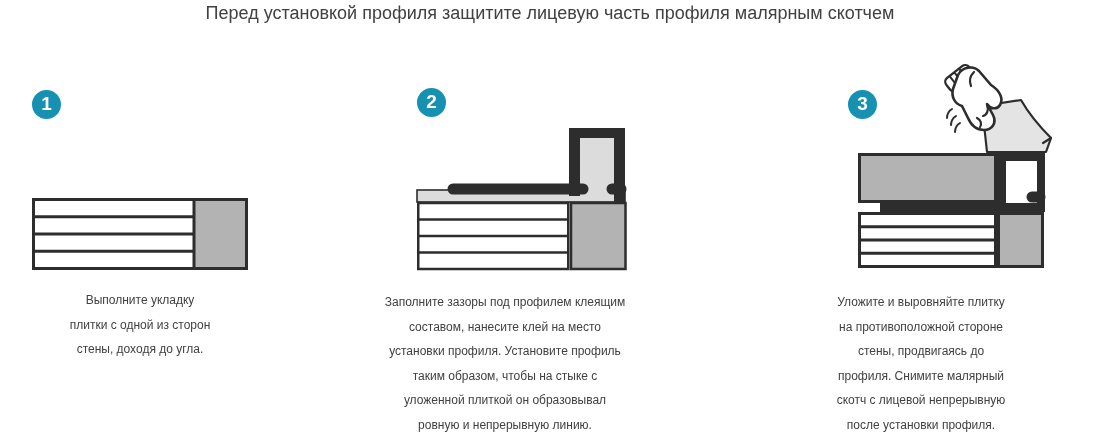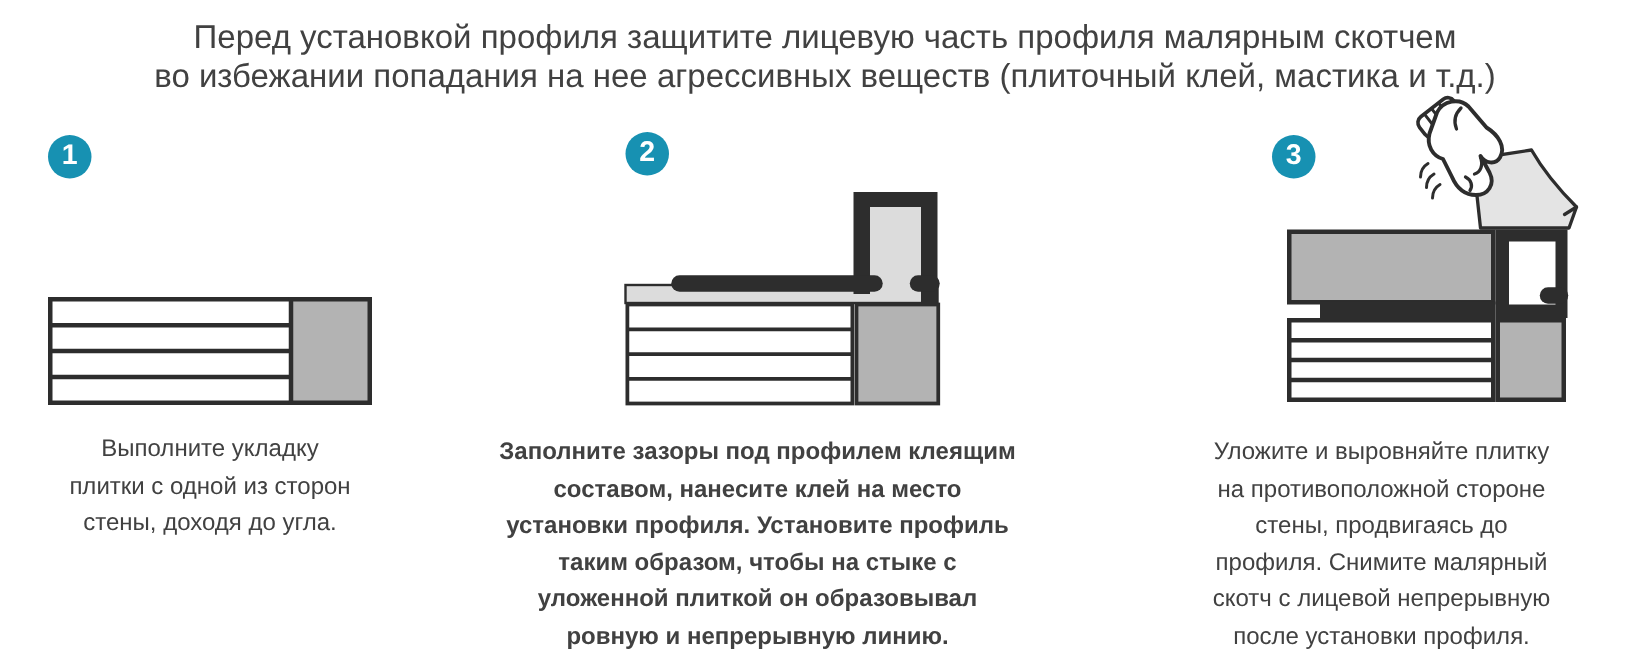--- a/index.html
+++ b/index.html
@@ -3,55 +3,54 @@
 <meta charset="utf-8">
 <style>
   html,body{margin:0;padding:0;background:#fff;}
   .canvas{
     position:relative;width:1100px;height:441px;overflow:hidden;
     background:var(--background,#fff);
     font-family:"Liberation Sans","DejaVu Sans",sans-serif;
     color:var(--text-gray,#414141);
   }
   .header{
-    position:absolute;top:12px;left:0;width:100%;
-    text-align:center;font-size:22px;line-height:26px;
+    position:absolute;top:0;left:0;width:100%;
+    text-align:center;font-size:18px;line-height:26px;
     color:var(--text-gray,#414141);
   }
   .badge{
     position:absolute;width:29px;height:29px;border-radius:50%;
     background:var(--badge-teal,#1791b2);color:var(--badge-text,#fff);
     font-size:19px;font-weight:700;
     display:flex;align-items:center;justify-content:center;
   }
   .badge span{transform:translateY(-1px);}
   .caption{
     position:absolute;text-align:center;
-    font-size:16px;line-height:24.5px;white-space:pre-line;
+    font-size:12px;line-height:24.5px;white-space:pre-line;
     color:var(--text-gray,#414141);
   }
   .diagram{position:absolute;}
   
   .f-dark{fill:var(--outline-dark,#2d2d2d);}
   .f-white{fill:var(--tile-white,#fff);}
   .f-gray{fill:var(--block-gray,#b5b5b5);}
   .f-light{fill:var(--profile-light-gray,#dcdcdc);}
   .f-tape{fill:var(--tape-gray,#e4e4e4);}
   .f-none{fill:none;}
   .s-dark{stroke:var(--outline-dark,#2d2d2d);}
   .rc{stroke-linecap:round;stroke-linejoin:round;}
 </style>
 </head>
 <body>
 
 <div class="canvas">
 
   <div class="header">
     <div>Перед установкой профиля защитите лицевую часть профиля малярным скотчем</div>
-    <div>во избежании попадания на нее агрессивных веществ (плиточный клей, мастика и т.д.)</div>
   </div>
 
   <div class="badge" style="left:32px;top:90px;">
     <span>1</span>
   </div>
   <div class="badge" style="left:417px;top:88px;">
     <span>2</span>
   </div>
   <div class="badge" style="left:848px;top:90px;">
     <span>3</span>
@@ -116,21 +115,21 @@
         <path d="M98,47 q-5,3 -5,9" class="f-none s-dark rc" stroke-width="2"></path>
         <path d="M102,54 q-5,3 -5,9" class="f-none s-dark rc" stroke-width="2"></path>
         <path d="M106,61 q-5,3 -5,9" class="f-none s-dark rc" stroke-width="2"></path>
       </g>
     </g>
   </svg>
 
   <div class="caption" style="left:8px;top:288px;width:264px;">Выполните укладку
 плитки с одной из сторон
 стены, доходя до угла.</div>
-  <div class="caption" style="left:285px;top:290px;width:440px;font-weight:bold;">Заполните зазоры под профилем клеящим
+  <div class="caption" style="left:285px;top:290px;width:440px;">Заполните зазоры под профилем клеящим
 составом, нанесите клей на место
 установки профиля. Установите профиль
 таким образом, чтобы на стыке с
 уложенной плиткой он образовывал
 ровную и непрерывную линию.</div>
   <div class="caption" style="left:745px;top:290px;width:352px;">Уложите и выровняйте плитку
 на противоположной стороне
 стены, продвигаясь до
 профиля. Снимите малярный
 скотч с лицевой непрерывную

